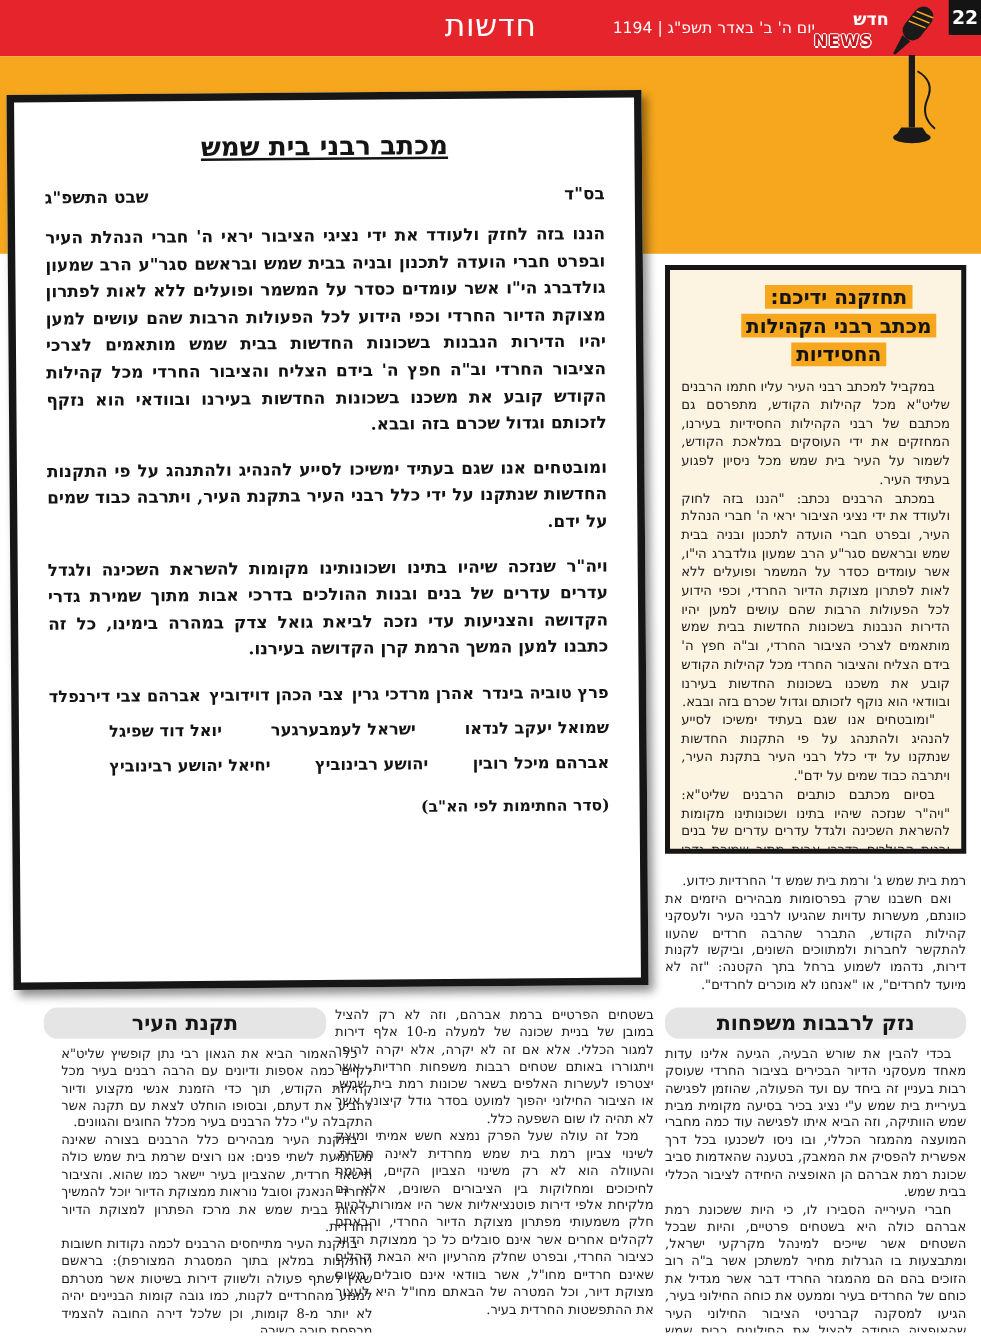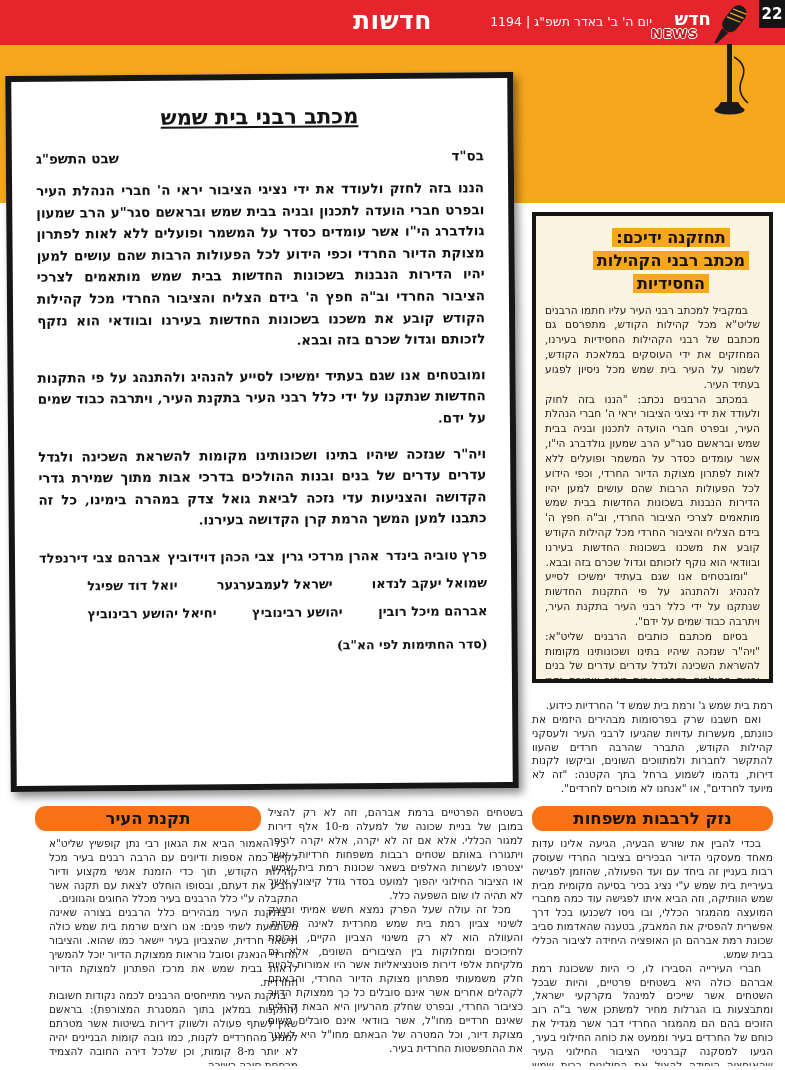--- a/index.html
+++ b/index.html
@@ -1,26 +1,26 @@
 <!DOCTYPE html>
 <html lang="he" dir="rtl"><head>
 <meta charset="utf-8">
 <style>
   html,body{margin:0;padding:0;background:#fff;}
   .page{position:relative;width:785px;height:1070px;background:#ffffff;overflow:hidden;
         font-family:"DejaVu Sans",sans-serif;direction:rtl;}
   
   .header{position:absolute;top:0;left:0;width:785px;height:45px;background:#e6242b;}
   .section-title{position:absolute;top:6px;left:50%;transform:translateX(-50%);
-        color:#fff;font-size:25px;font-weight:bold;letter-spacing:.5px;text-align:center;}
+        color:#fff;font-size:25px;font-weight:normal;letter-spacing:.5px;text-align:center;}
   .issue-info{position:absolute;top:14px;right:133px;color:#fff;font-size:12.5px;white-space:nowrap;}
   .logo{position:absolute;top:8px;right:74px;width:58px;height:28px;}
   .logo .news{position:absolute;top:18px;left:-2px;color:#c4161c;font-weight:bold;font-size:13px;
         letter-spacing:1px;text-shadow:-1px 0 #fff,1px 0 #fff,0 -1px #fff,0 1px #fff;}
-  .logo .hadash{position:absolute;top:0;right:0;color:#fff;font-weight:bold;font-size:18px;z-index:2;}
+  .logo .hadash{position:absolute;top:0;right:0;color:#fff;font-weight:bold;font-size:14px;z-index:2;}
   .page-num{position:absolute;top:0;right:0;width:26px;height:28px;background:#141414;color:#fff;
         font-size:15px;font-weight:bold;display:flex;align-items:center;justify-content:center;}
   .mic{position:absolute;top:2px;right:30px;width:48px;height:122px;z-index:6;}
   
   .yellow-band{position:absolute;top:45px;left:0;width:785px;height:158px;background:#f6a71d;}
   
   .letter{position:absolute;top:74px;left:8px;width:508px;height:716px;background:#fff;
         border:6px solid #161616;box-sizing:border-box;padding:16px 24px;z-index:3;
         transform:rotate(-0.45deg);box-shadow:4px 5px 8px rgba(0,0,0,.45);overflow:hidden;
         font-family:"DejaVu Serif","DejaVu Sans",serif;color:#141414;}
@@ -42,21 +42,21 @@
   .sidebar-title{text-align:center;font-weight:bold;font-size:16px;line-height:1.45;margin-bottom:7px;
         font-family:"DejaVu Sans",sans-serif;color:#141414;}
   .hl{background:#f6a71d;padding:0 4px;margin-left:37px;}
   .serif-body p{font-size:10.6px;line-height:1.4;text-align:justify;margin:0;text-indent:12px;
         color:#1c1c1c;font-family:"DejaVu Serif","DejaVu Sans",serif;}
   
   .news-col{position:absolute;overflow:hidden;}
   .news-col p{font-size:10.5px;line-height:1.32;text-align:justify;margin:0;text-indent:12px;
         color:#1c1c1c;font-family:"DejaVu Serif","DejaVu Sans",serif;}
   .news-col p.noindent{text-indent:0;}
-  .col-headline{position:absolute;background:#f97316;color:#161616;font-weight:bold;font-size:16.5px;
+  .col-headline{position:absolute;background:#e5e5e5;color:#161616;font-weight:bold;font-size:16.5px;
         text-align:center;height:25px;line-height:25px;font-family:"DejaVu Sans",sans-serif;border-radius:11px;}
 </style>
 </head>
 <body>
 
 <div class="page">
 
   <div class="header">
     <div class="section-title">חדשות</div>
     <div class="issue-info">יום ה' ב' באדר תשפ"ג | 1194</div>

